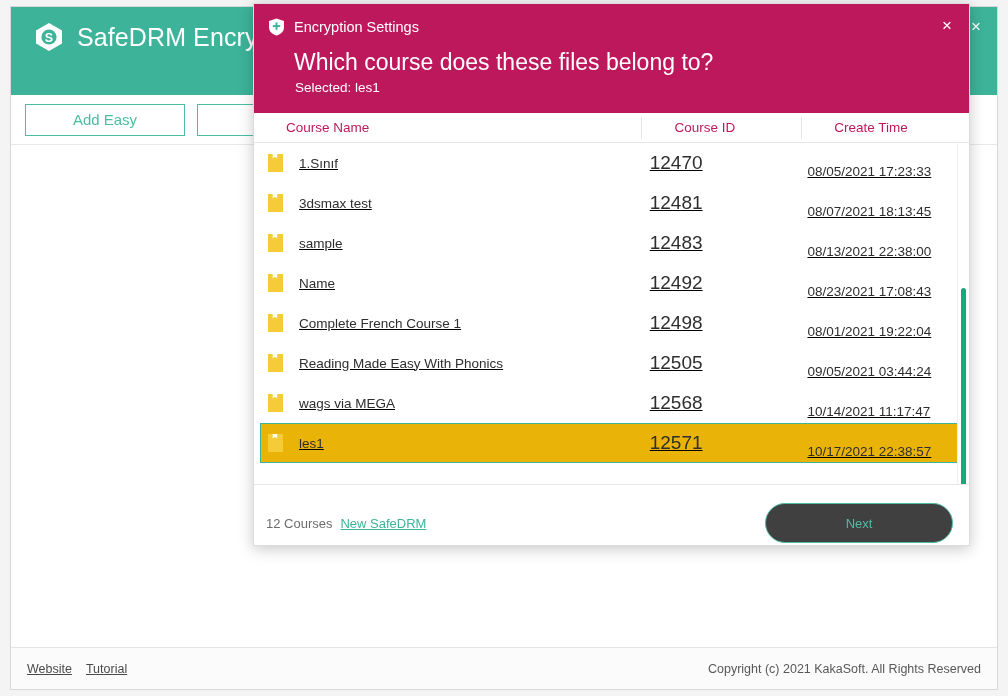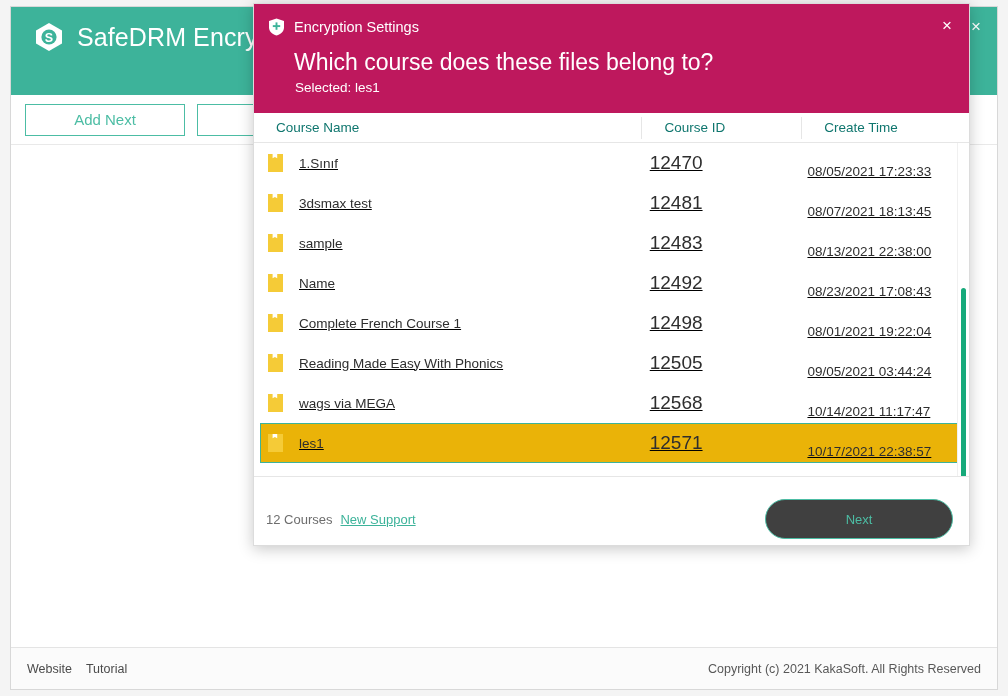--- a/index.html
+++ b/index.html
@@ -98,20 +98,21 @@
     border-top: 1px solid #e4e4e4;
     display: flex;
     align-items: center;
     justify-content: space-between;
     padding: 0 16px;
   }
   .footer-links { display: flex; gap: 14px; }
   .footer-link {
     font-size: 12.5px;
     color: #4a4a4a;
+    text-decoration: underline;
     cursor: pointer;
   }
   .copyright { font-size: 12.5px; color: #585858; }
 
   
   .dialog {
     position: absolute;
     left: 253px; top: 3px;
     width: 717px; height: 543px;
     background: #ffffff;
@@ -156,22 +157,22 @@
   
   .tbl-head {
     display: flex;
     height: 30px;
     align-items: center;
     border-bottom: 1px solid #e6e6e6;
     flex: 0 0 auto;
   }
   .th {
     font-size: 13.5px;
-    color: #0f766e;
-    padding-left: 22px;
+    color: #be185d;
+    padding-left: 32px;
     height: 22px;
     display: flex; align-items: center;
   }
   .th.c-name { width: 388px; }
   .th.c-id   { width: 160px; border-left: 1px solid #e6e6e6; }
   .th.c-time { width: 168px; border-left: 1px solid #e6e6e6; }
 
   .tbl-scroll {
     position: relative;
     flex: 1 1 auto;
@@ -226,21 +227,21 @@
     position: absolute;
     left: 3px;
     top: 145px;
     width: 5px;
     height: 239px;
     background: #16a97a;
     border-radius: 3px;
   }
 
   .dlg-footer {
-    height: 69px;
+    height: 61px;
     flex: 0 0 auto;
     border-top: 1px solid #e6e6e6;
     display: flex;
     align-items: center;
     justify-content: space-between;
     padding: 16px 16px 0 12px;
     gap: 28px;
   }
   .foot-left { display: flex; align-items: baseline; gap: 8px; }
   .courses-count { font-size: 13px; color: #6d6d6d; }
@@ -277,21 +278,21 @@
             <text x="16" y="20.6" text-anchor="middle" font-family="Liberation Sans, sans-serif" font-size="12.5" font-weight="bold" fill="#ffffff">S</text>
           </svg>
         </span>
         <span class="app-title">SafeDRM Encryption</span>
       </div>
       <div class="app-subtitle">Support for video, audio a</div>
       <div class="win-close">×</div>
     </div>
 
     <div class="app-toolbar">
-      <button class="tool-btn">Add Next</button>
+      <button class="tool-btn">Add Easy</button>
       <button class="tool-btn">D</button>
     </div>
 
     <div class="app-body"></div>
 
     <div class="app-footer">
       <div class="footer-links">
         <span class="footer-link">Website</span>
         <span class="footer-link">Tutorial</span>
       </div>
@@ -415,18 +416,18 @@
           </div>
         </div>
       <div class="vscroll">
         <div class="vthumb"></div>
       </div>
     </div>
 
     <div class="dlg-footer">
       <div class="foot-left">
         <span class="courses-count">12 Courses</span>
-        <span class="new-course">New Support</span>
+        <span class="new-course">New SafeDRM</span>
       </div>
       <button class="next-btn">Next</button>
     </div>
   </div>
 </div>
 
 </body></html>

